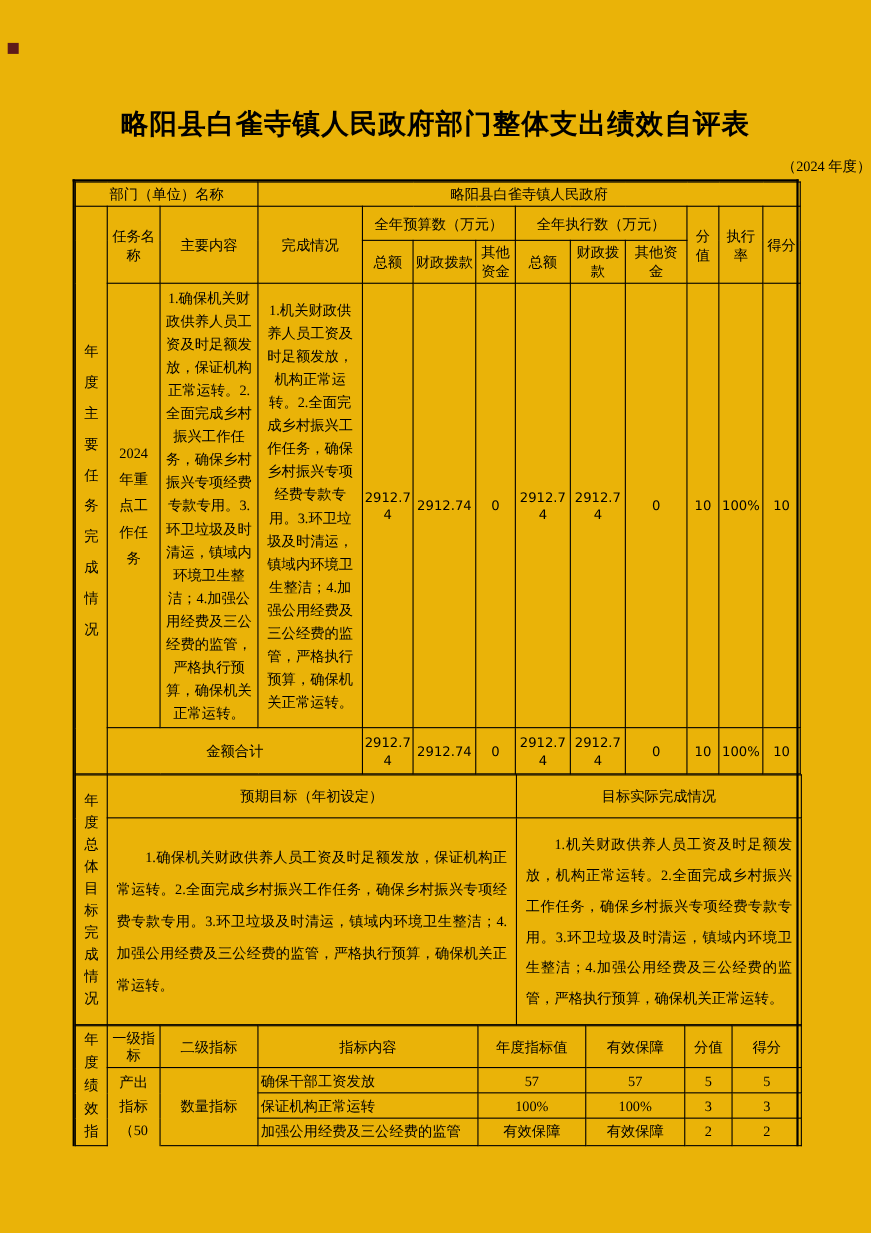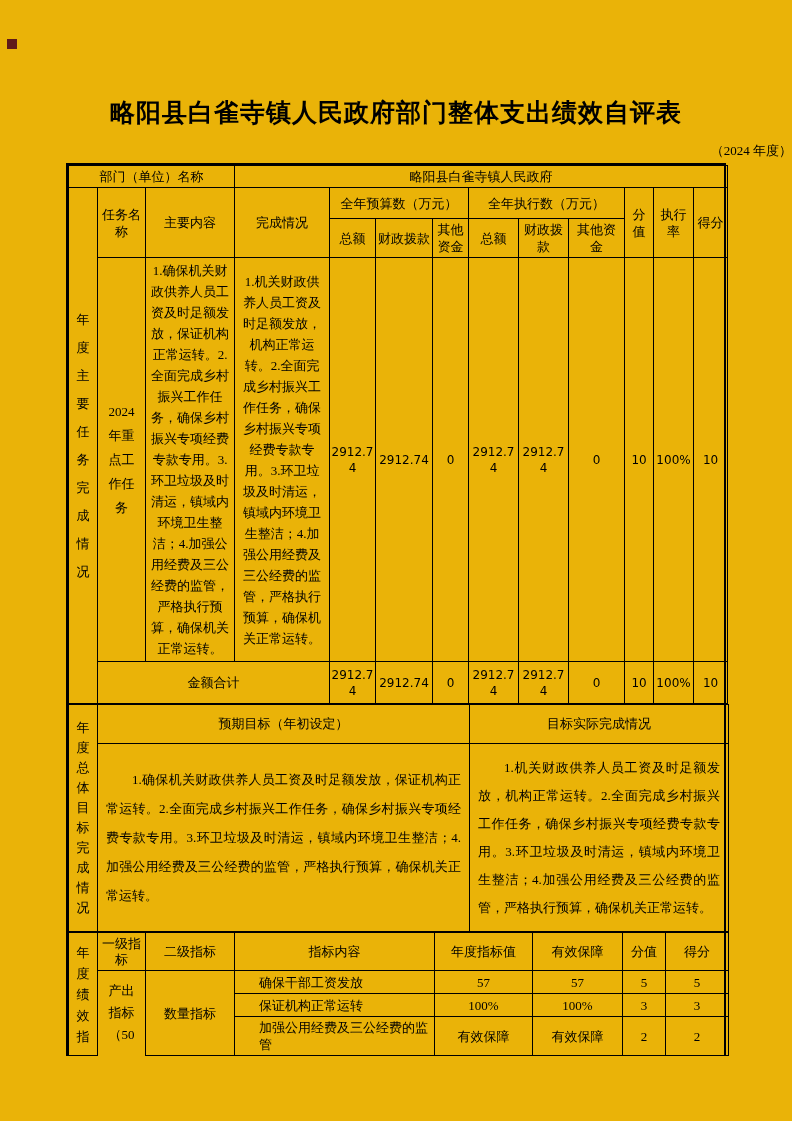--- a/index.html
+++ b/index.html
@@ -67,21 +67,21 @@
     padding: 2px 4px;
     vertical-align: middle;
   }
   .goaltext {
     text-align: justify;
     text-indent: 2em;
     line-height: 29px;
     padding: 2px 8px;
     vertical-align: middle;
   }
-  .left-cell { text-align: left; padding-left: 24px; }
+  .left-cell { text-align: left; padding-left: 2px; }
   .no-bottom { border-bottom: none; }
   .bb { border-bottom: 1px solid #000; }
   tr.sec2-head td, tr.sec3-head td { line-height: 16px; }
 </style>
 </head>
 <body>
 
 <div class="page">
 
   <div class="corner-marker" style="background: rgb(95, 26, 26);"></div>

